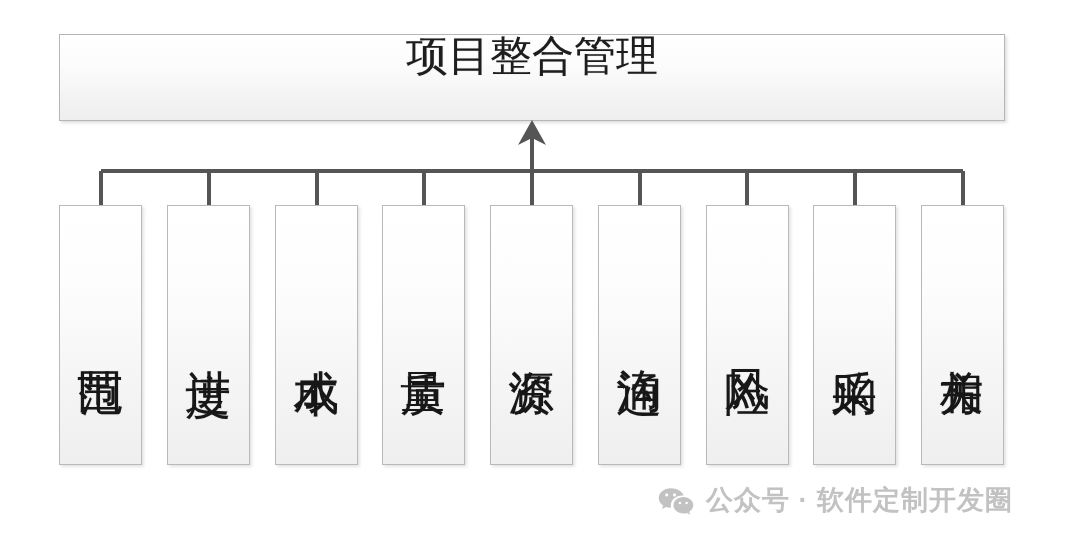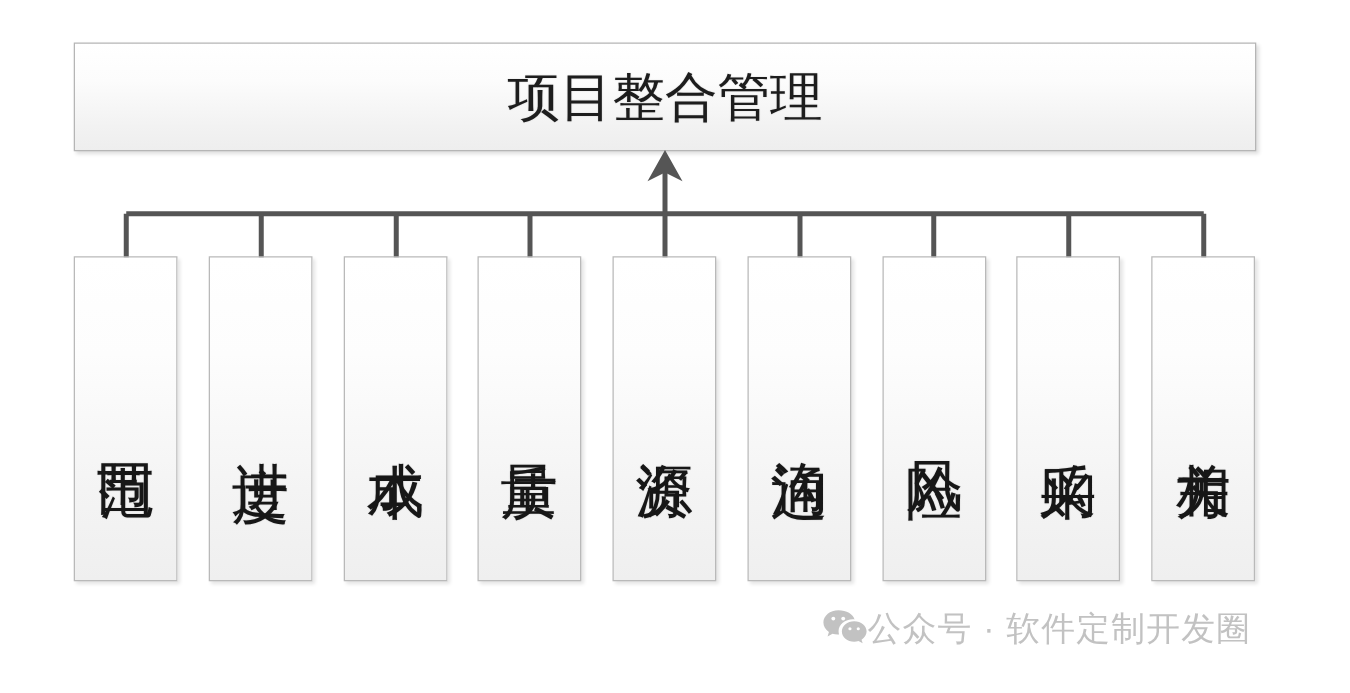--- a/index.html
+++ b/index.html
@@ -27,21 +27,21 @@
     position: absolute;
     left: 59px;
     top: 34px;
     width: 946px;
     height: 87px;
     box-sizing: border-box;
     border: 1px solid #b5b5b5;
     background: linear-gradient(to bottom, #ffffff 0%, #fcfcfc 35%, #f2f2f2 78%, #eeeeee 100%);
     box-shadow: 2px 2px 3px rgba(0,0,0,0.13);
     display: flex;
-    align-items: center;
+    align-items: flex-start;
     justify-content: center;
   }
   .top-box-label {
     font-size: 42px;
     line-height: 1;
     color: #1d1d1d;
     letter-spacing: 0px;
     white-space: nowrap;
     text-shadow: 0 0 1px rgba(0,0,0,0.25);
   }
@@ -87,22 +87,24 @@
     letter-spacing: 2px;
     text-shadow: 0 0 1px rgba(0,0,0,0.25);
   }
 
   
   #watermark {
     position: absolute;
     left: 658px;
     top: 487px;
     display: flex;
-    align-items: flex-end;
+    align-items: flex-start;
+    gap: 12px;
     color: #c2c2c2;
+    font-weight: bold;
   }
   .wechat-icon {
     width: 36px;
     height: 30px;
     display: block;
   }
   .watermark-text {
     font-size: 27px;
     line-height: 1;
     color: #c2c2c2;

